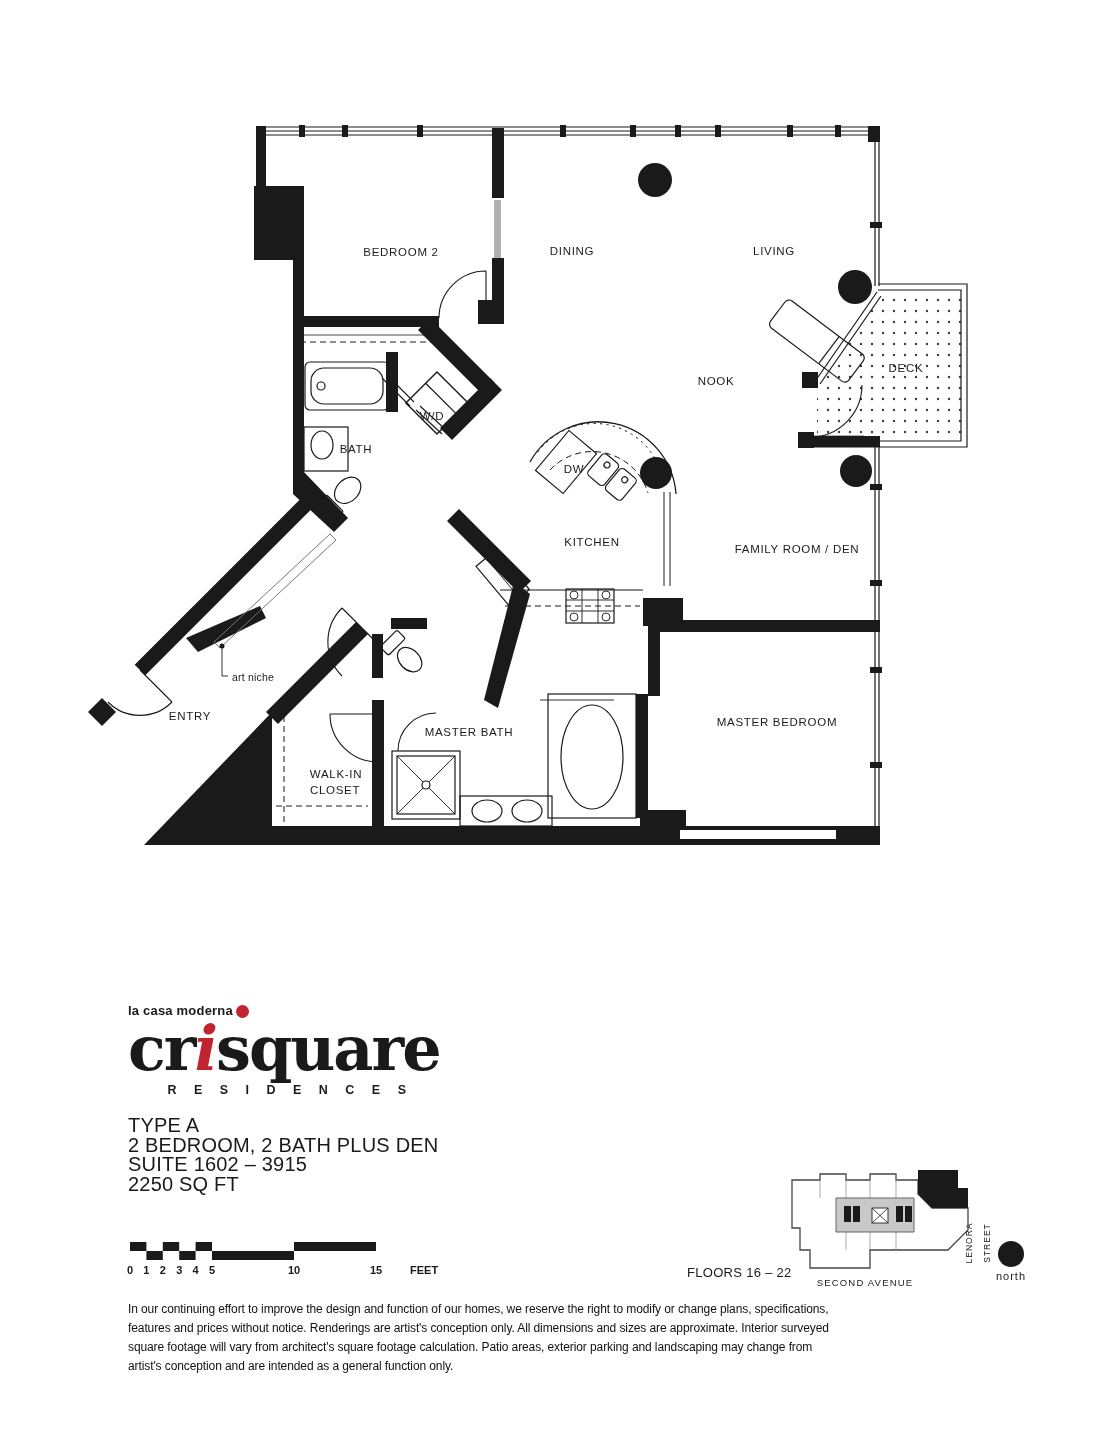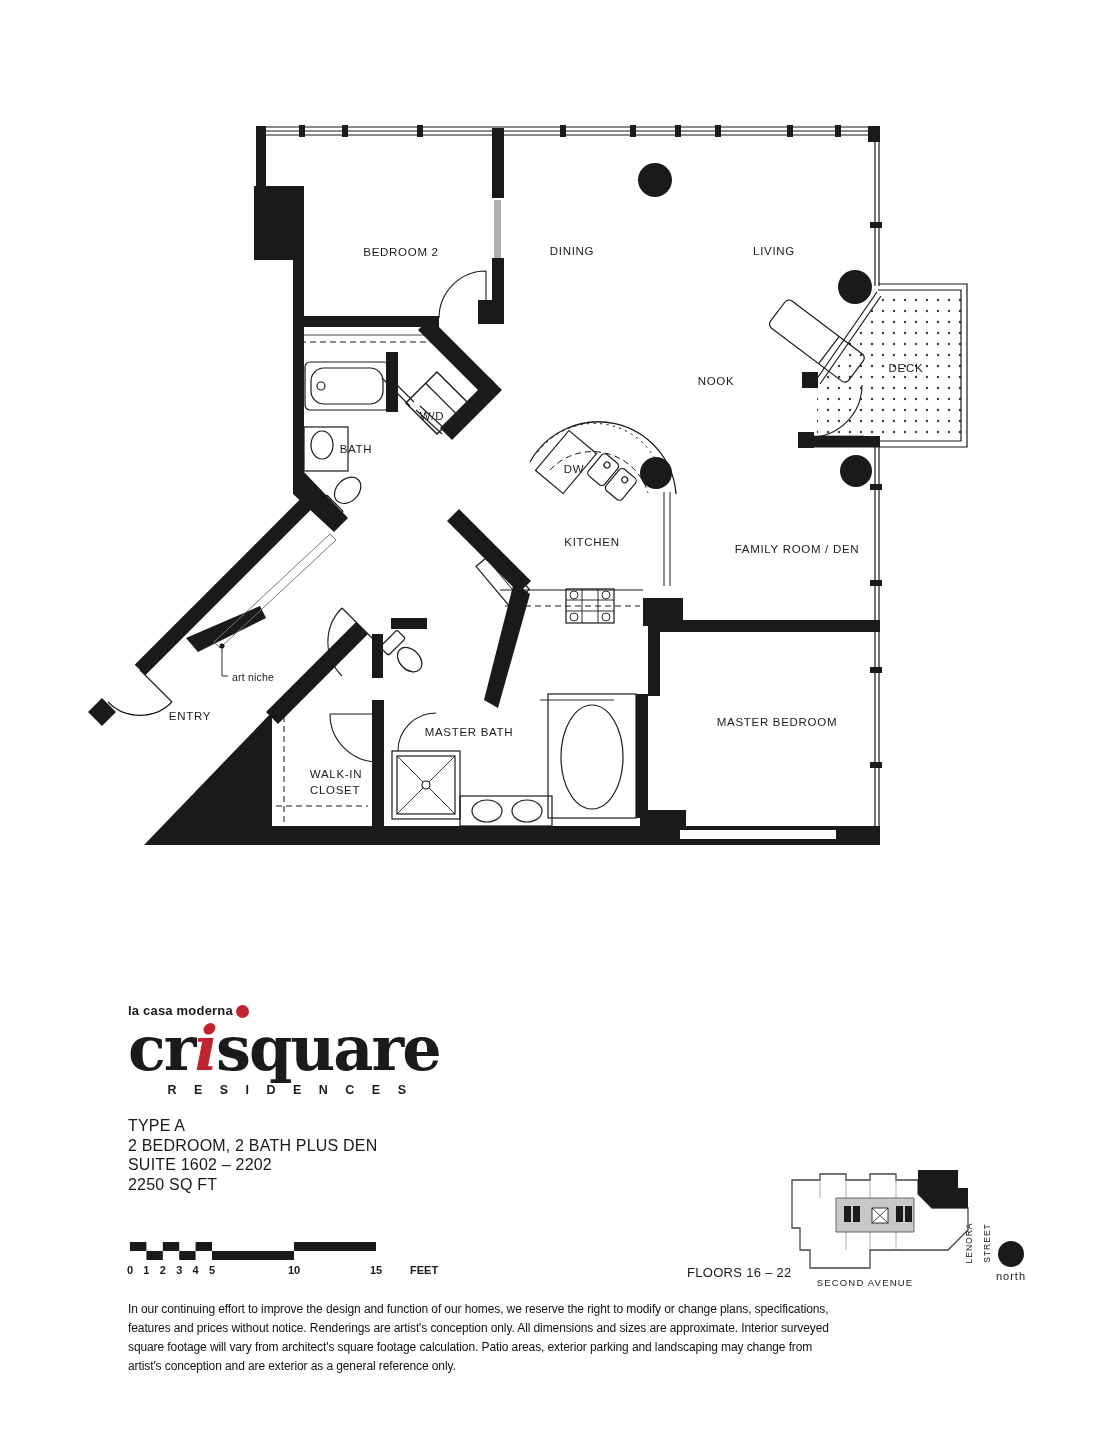--- a/index.html
+++ b/index.html
@@ -13,21 +13,21 @@
   .rl-small{font-family:"Liberation Sans",sans-serif;font-size:10.5px;letter-spacing:.2px;fill:#1b1b1b;}
   .logo{position:absolute;left:128px;top:1002px;width:278px;}
   .logo-tagline-row{display:flex;align-items:flex-end;height:16px;}
   .logo-tagline{font-size:13px;font-weight:bold;letter-spacing:.2px;}
   .logo-dot{width:13px;height:13px;border-radius:50%;margin-left:3px;margin-top:1px;}
   .logo-wordmark{font-family:"DejaVu Serif","Liberation Serif",serif;font-weight:bold;
     font-size:62px;line-height:62px;letter-spacing:-2px;margin-top:0px;white-space:nowrap;}
   .logo-wordmark .accent{font-style:italic;}
   .logo-residences{font-size:12.5px;font-weight:bold;letter-spacing:7px;text-align:right;
     margin-right:-7px;margin-top:3px;}
-  .unit-info{position:absolute;left:128px;top:1116px;font-size:16px;line-height:19.5px;letter-spacing:.2px;}
+  .unit-info{position:absolute;left:128px;top:1116px;font-size:20px;line-height:19.5px;letter-spacing:.2px;}
   .scalebar-svg{position:absolute;left:126px;top:1236px;}
   .scalebar-svg text{font-family:"Liberation Sans",sans-serif;font-size:11px;font-weight:bold;fill:#1a1a1a;}
   .keyplan-svg{position:absolute;left:660px;top:1150px;}
   .keyplan-svg text{font-family:"Liberation Sans",sans-serif;fill:#1a1a1a;}
   .disclaimer{position:absolute;left:128px;top:1300px;width:872px;font-size:12px;
     line-height:19px;letter-spacing:-.1px;color:#111;}
 </style>
 </head>
 <body>
 
@@ -232,21 +232,21 @@
       <span class="logo-tagline">la casa moderna</span>
       <span class="logo-dot" style="background:#bf2430;"></span>
     </div>
     <div class="logo-wordmark"><span>cr</span><span class="accent" style="color:#bf2430;">i</span><span>square</span></div>
     <div class="logo-residences">R E S I D E N C E S</div>
   </div>
 
   <div class="unit-info">
     <div>TYPE A</div>
     <div>2 BEDROOM, 2 BATH PLUS DEN</div>
-    <div>SUITE 1602 – 2202</div>
+    <div>SUITE 1602 – 3915</div>
     <div>2250 SQ FT</div>
   </div>
 
   <svg class="scalebar-svg" width="340" height="46" viewBox="0 0 340 46">
     <g fill="#1a1a1a">
       <rect x="4" y="6" width="16.4" height="9"></rect>
       <rect x="36.8" y="6" width="16.4" height="9"></rect>
       <rect x="69.6" y="6" width="16.4" height="9"></rect>
       <rect x="168" y="6" width="82" height="9"></rect>
       <rect x="20.4" y="15" width="16.4" height="9"></rect>
@@ -289,16 +289,16 @@
       <circle cx="351" cy="104" r="13" fill="#1a1a1a"></circle>
       <text x="351" y="110" font-size="15" font-weight="bold" fill="#ffffff" text-anchor="middle" transform="rotate(-35 351 104)">N</text>
     </g>
     <text x="351" y="130" font-size="11" letter-spacing="1" text-anchor="middle">north</text>
   </svg>
 
   <div class="disclaimer">
     <div>In our continuing effort to improve the design and function of our homes, we reserve the right to modify or change plans, specifications,</div>
     <div>features and prices without notice. Renderings are artist's conception only. All dimensions and sizes are approximate. Interior surveyed</div>
     <div>square footage will vary from architect's square footage calculation. Patio areas, exterior parking and landscaping may change from</div>
-    <div>artist's conception and are exterior as a general reference only.</div>
+    <div>artist's conception and are intended as a general function only.</div>
   </div>
 
 </div>
 
 </body></html>

